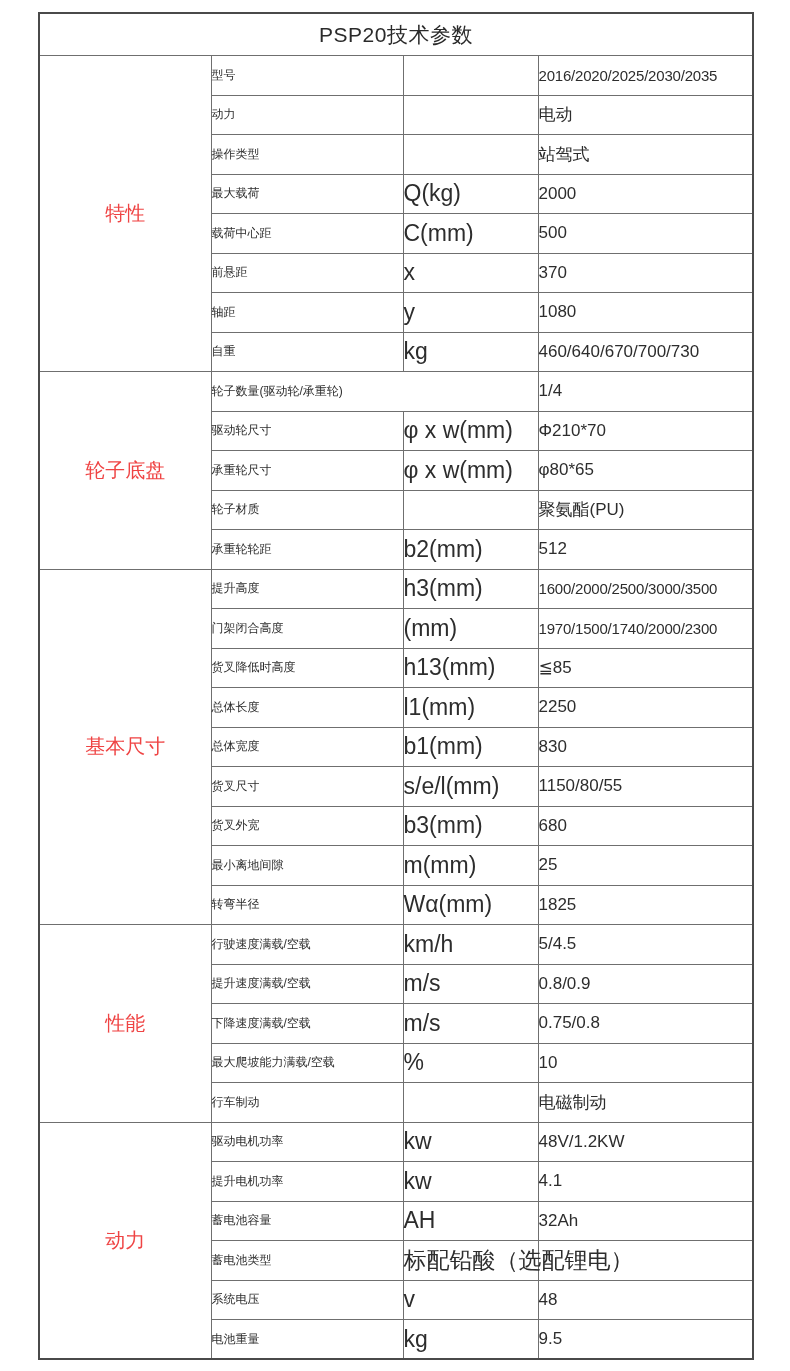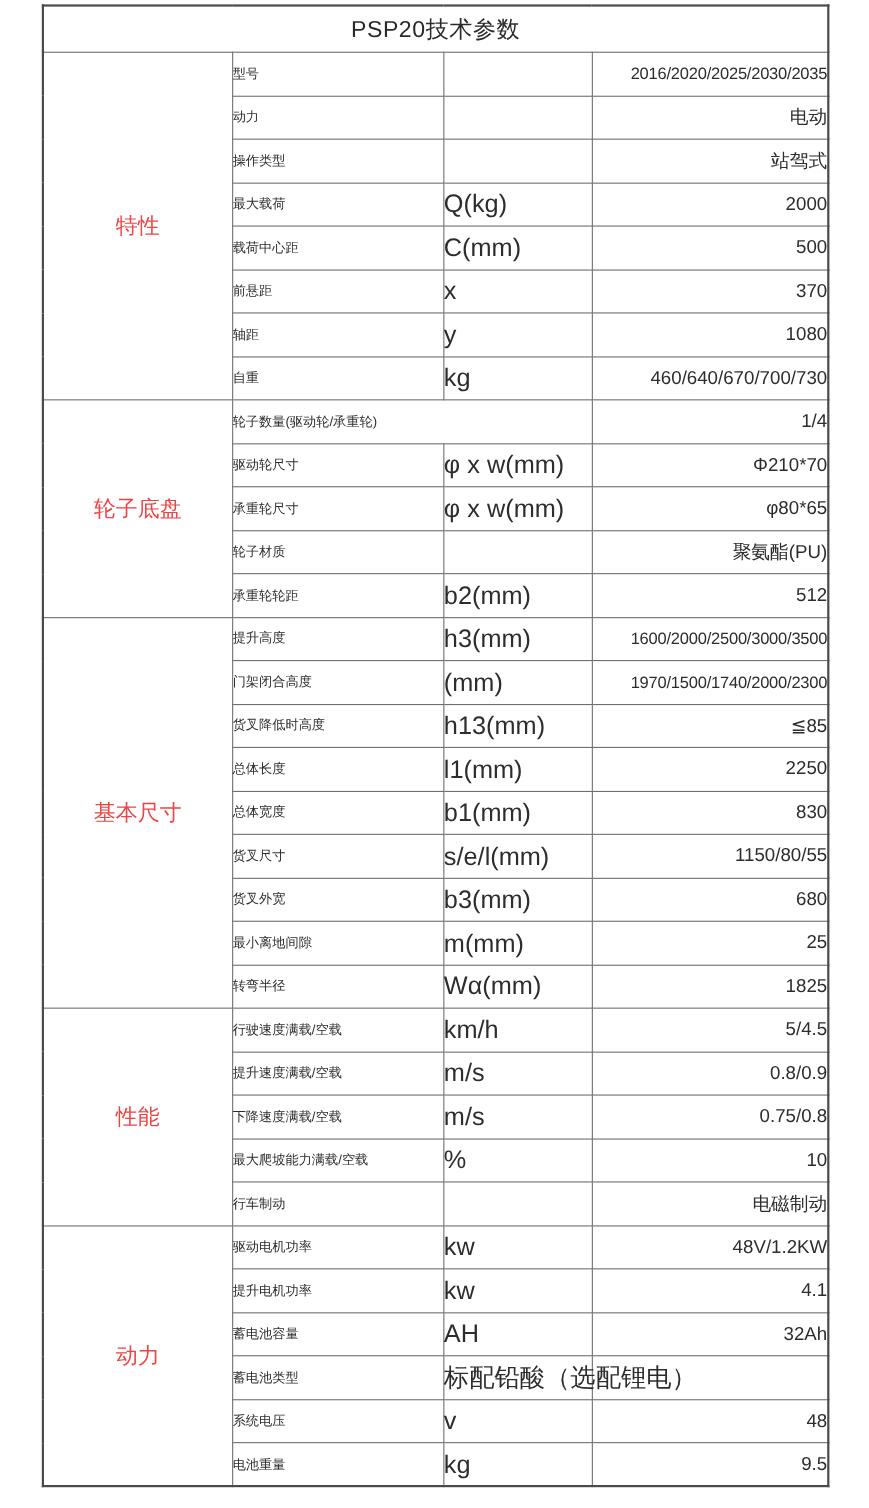--- a/index.html
+++ b/index.html
@@ -11,21 +11,21 @@
   .page {
     position: relative;
     width: 790px;
     height: 1371px;
     background: #ffffff;
     overflow: hidden;
   }
   table.spec {
     position: absolute;
     left: 38px;
-    top: 4px;
+    top: 12px;
     width: 714px;
     height: 1346px;
     border-collapse: collapse;
     table-layout: fixed;
     border: 2px solid #4a4a4a;
     color: #2d2d2d;
   }
   table.spec th, table.spec td {
     border: 1px solid #6f6f6f;
     vertical-align: middle;
@@ -54,21 +54,20 @@
   }
   td.symbol-cell {
     font-size: 23px;
     padding-left: 27px;
     white-space: nowrap;
   }
   td.value-cell {
     font-size: 17px;
     padding-left: 11px;
     white-space: nowrap;
-    text-align: right;
   }
   td.value-cell.long {
     font-size: 15px;
     letter-spacing: -0.2px;
   }
   .overflow-text {
     display: inline-block;
     white-space: nowrap;
     position: relative;
     text-align: right;

